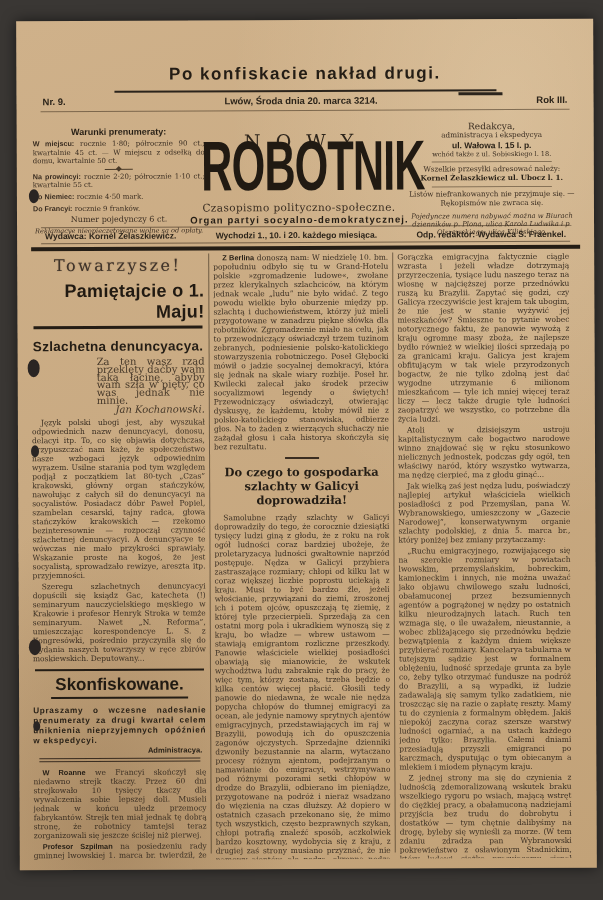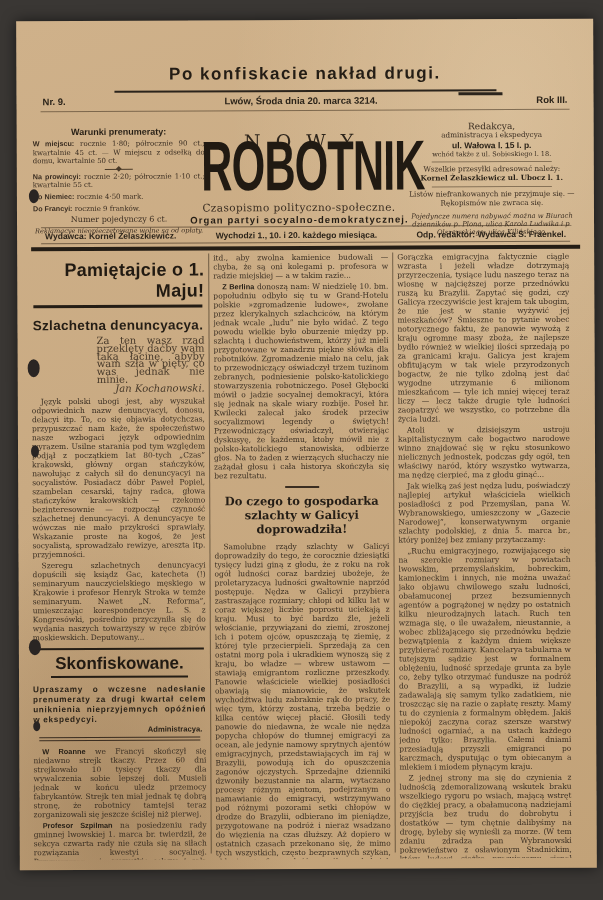--- a/index.html
+++ b/index.html
@@ -146,20 +146,21 @@
     <span>Wychodzi 1., 10. i 20. każdego miesiąca.</span>
     <span>Odp. redaktor: Wydawca S. Fraenkel.</span>
   </div>
   <div class="abs mast-rule2"></div>
   <div class="abs mast-bar"></div>
 
   <div class="divider div1"></div>
   <div class="divider div2"></div>
 
   <div class="col col1">
+    <div class="appeal1">Towarzysze!</div>
     <div class="appeal2">Pamiętajcie o 1. Maju!</div>
     <div class="appeal-rule"></div>
 
     <div class="headline1">Szlachetna denuncyacya.</div>
     <div class="epigraph">
       <span>Za ten wasz rząd przeklęty daćby wam taką łacinę, abyby wam szła w pięty, co was jednak nie minie.</span>
       <span class="author">Jan Kochanowski.</span>
     </div>
     <p class="bodytext indent">Język polski ubogi jest, aby wyszukał odpowiednich nazw denuncyacyi, donosu, delacyi itp. To, co się objawia dotychczas, przypuszczać nam każe, że społeczeństwo nasze wzbogaci język odpowiednim wyrazem. Usilne starania pod tym względem podjął z początkiem lat 80-tych „Czas” krakowski, główny organ stańczyków, nawołując z całych sił do denuncyacyi na socyalistów. Posiadacz dóbr Paweł Popiel, szambelan cesarski, tajny radca, głowa stańczyków krakowskich — rzekomo bezinteresownie — rozpoczął czynność szlachetnej denuncyacyi. A denuncyacye te wówczas nie mało przykrości sprawiały. Wskazanie proste na kogoś, że jest socyalistą, sprowadzało rewizye, areszta itp. przyjemności.</p>
     <p class="bodytext indent">Szeregu szlachetnych denuncyacyi dopuścili się ksiądz Gac, katecheta (!) seminaryum nauczycielskiego męskiego w Krakowie i profesor Henryk Stroka w temże seminaryum. Nawet „N. Reforma”, umieszczając korespondencye L. S. z Kongresówki, pośrednio przyczyniła się do wydania naszych towarzyszy w ręce zbirów moskiewskich. Deputowany...</p>
@@ -169,21 +170,20 @@
     <div class="skon-rule-bot"></div>
     <p class="notice">Upraszamy o wczesne nadesłanie prenumeraty za drugi kwartał celem uniknienia nieprzyjemnych opóźnień w ekspedycyi.</p>
     <div class="notice-sig">Administracya.</div>
     <div class="dbl-rule"></div>
 
     <p class="bodytext indent"><span class="lead">W Roanne</span><span> we Francyi skończył się niedawno strejk tkaczy. Przez 60 dni strejkowało 10 tysięcy tkaczy dla wywalczenia sobie lepszej doli. Musieli jednak w końcu uledz przemocy fabrykantów. Strejk ten miał jednak tę dobrą stronę, że robotnicy tamtejsi teraz zorganizowali się jeszcze ściślej niż pierwej.</span></p>
     <p class="bodytext indent"><span class="lead">Profesor Szpilman</span><span> na posiedzeniu rady gminnej lwowskiej 1. marca br. twierdził, że sekcya czwarta rady nie czuła się na siłach rozwiązania kwestyi socyalnej. Przypuszczamy, że wszystkie sekcye i cała rada, nawet na złotych łańcuchach radzieckich powiązana — w dzisiejszym składzie nie rozwiąże kwestyi socyalnej. Ale, żeby ceny maksymalne żywności nazywać mrzonką socyalistyczną, fe! p. profesorze — tego nawet zawiele na profesora galicyjskiego... Lada policyant mieściny francuzkiej pouczyłby p. profesora, że należy kłaść tamę wyzyskowi, że należy od płacenia nazbyt wysokich cen za żywność uchronić tę ludność, której się nie pozwala bronić samej sobie w radzie gminnej, że należy wytłumaczyć pp. piekarzom, rzeźnikom</span></p>
   </div>
 
   <div class="col col2">
-    <p class="bodytext">itd., aby zwolna kamienice budowali — chyba, że są oni kolegami p. profesora w radzie miejskiej — a w takim razie...</p>
     <p class="bodytext indent"><span class="lead">Z Berlina</span><span> donoszą nam: W niedzielę 10. bm. popołudniu odbyło się tu w Grand-Hotelu polskie »zgromadzenie ludowe«, zwołane przez klerykalnych szlachciców, na którym jednak wcale „ludu” nie było widać. Z tego powodu wielkie było oburzenie między pp. szlachtą i duchowieństwem, którzy już mieli przygotowane w zanadrzu piękne słówka dla robotników. Zgromadzenie miało na celu, jak to przewodniczący oświadczył trzem tuzinom zebranych, podniesienie polsko-katolickiego stowarzyszenia robotniczego. Poseł Głębocki mówił o jadzie socyalnej demokracyi, która się jednak na skale wiary rozbije. Poseł hr. Kwilecki zalecał jako środek przeciw socyalizmowi legendy o świętych! Przewodniczący oświadczył, otwierając dyskusyę, że każdemu, ktoby mówił nie z polsko-katolickiego stanowiska, odbierze głos. Na to żaden z wierzących słuchaczy nie zażądał głosu i cała historya skończyła się bez rezultatu.</span></p>
     <div class="mid-orn"></div>
     <div class="headline3">Do czego to gospodarka szlachty w Galicyi doprowadziła!</div>
     <p class="bodytext indent">Samolubne rządy szlachty w Galicyi doprowadziły do tego, że corocznie dziesiątki tysięcy ludzi giną z głodu, że z roku na rok ogół ludności coraz bardziej ubożeje, że proletaryzacya ludności gwałtownie naprzód postępuje. Nędza w Galicyi przybiera zastraszające rozmiary; chłopi od kilku lat w coraz większej liczbie poprostu uciekają z kraju. Musi to być bardzo źle, jeżeli włościanie, przywiązani do ziemi, zroszonej ich i potem ojców, opuszczają tę ziemię, z której tyle przecierpieli. Sprzedają za cen ostatni morg pola i ukradkiem wynoszą się z kraju, bo władze — wbrew ustawom — stawiają emigrantom rozliczne przeszkody. Panowie właściciele wielkiej posiadłości obawiają się mianowicie, że wskutek wychodźtwa ludu zabraknie rąk do pracy, że więc tym, którzy zostaną, trzeba będzie o kilka centów więcej płacić. Głosili tedy panowie do niedawna, że wcale nie nędza popycha chłopów do tłumnej emigracyi za ocean, ale jedynie namowy sprytnych ajentów emigracyjnych, przedstawiających im raj w Brazylii, powodują ich do opuszczenia zagonów ojczystych. Sprzedajne dzienniki dzwoniły bezustannie na alarm, wytaczano procesy różnym ajentom, podejrzanym o namawianie do emigracyi, wstrzymywano pod różnymi pozorami setki chłopów w drodze do Brazylii, odbierano im pieniądze, przygotowane na podróż i nieraz wsadzano do więzienia na czas dłuższy. Aż dopiero w ostatnich czasach przekonano się, że mimo tych wszystkich, często bezprawnych szykan, chłopi potrafią znaleźć sposób, aczkolwiek bardzo kosztowny, wydobycia się z kraju, z drugiej zaś strony musiano przyznać, że nie namowy ajentów, ale nędza, okropna nędza jest powodem emigracyi ludu. Pan namiestnik raczył nawet przyrzec, że starostwa będą udzielały paszportów wszystkim tym, co uczynili zadość powinności wojskowej, że więc swobodnie z kraju emigrować będzie można.</p>
   </div>
 
   <div class="col col3">
     <p class="bodytext">Gorączka emigracyjna faktycznie ciągle wzrasta i jeżeli władze dotrzymają przyrzeczenia, tysiące ludu naszego teraz na wiosnę w najcięższej porze przednówku ruszą ku Brazylii. Zapytać się godzi, czy Galicya rzeczywiście jest krajem tak ubogim, że nie jest w stanie wyżywić jej mieszkańców? Śmieszne to pytanie wobec notorycznego faktu, że panowie wywożą z kraju ogromne masy zboża, że najlepsze bydło również w wielkiej ilości sprzedają po za granicami kraju. Galicya jest krajem obfitującym w tak wiele przyrodzonych bogactw, że nie tylko zdolną jest dać wygodne utrzymanie 6 milionom mieszkańcom — tyle ich mniej więcej teraz liczy — lecz także drugie tyle ludności zaopatrzyć we wszystko, co potrzebne dla życia ludzi.</p>
     <p class="bodytext indent">Atoli w dzisiejszym ustroju kapitalistycznym całe bogactwo narodowe winno znajdować się w ręku stosunkowo nielicznych jednostek, podczas gdy ogół, ten właściwy naród, który wszystko wytwarza, ma nędzę cierpieć, ma z głodu ginąć...</p>
     <p class="bodytext indent">Jak wielką zaś jest nędza ludu, poświadczy najlepiej artykuł właściciela wielkich posiadłości z pod Przemyślan, pana W. Wybranowskiego, umieszczony w „Gazecie Narodowej”, konserwatywnym organie szlachty podolskiej, z dnia 5. marca br., który poniżej bez zmiany przytaczamy:</p>

